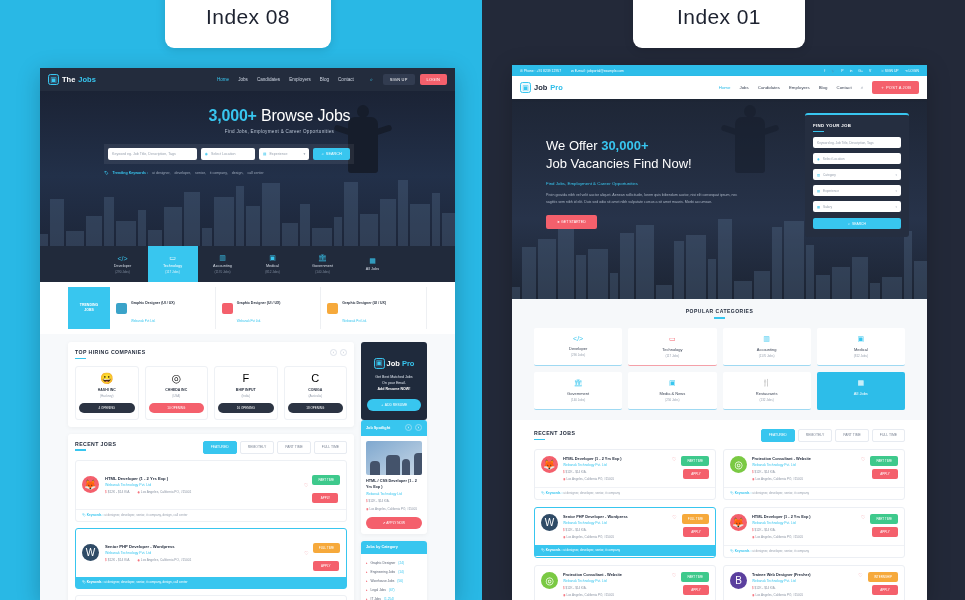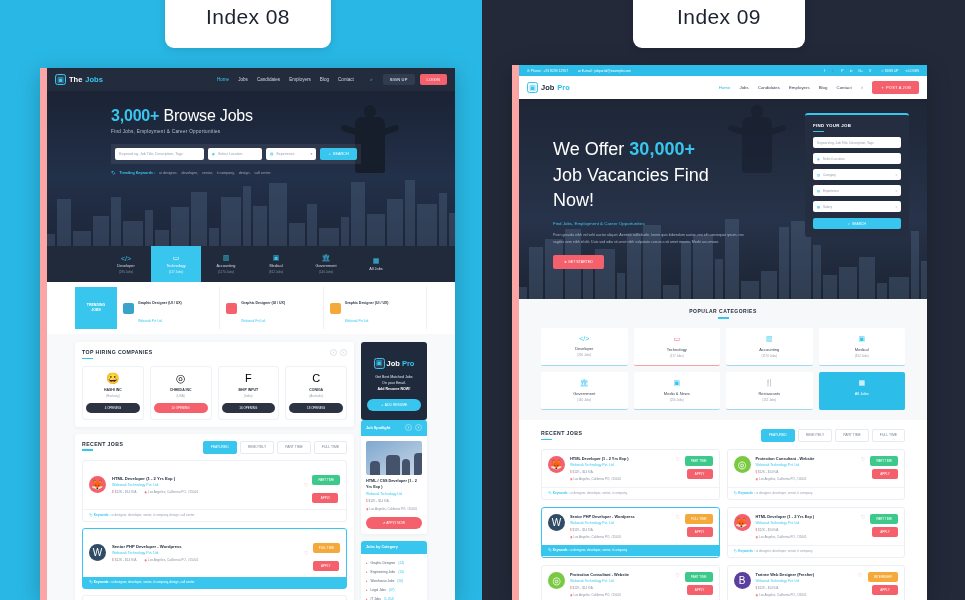--- a/index.html
+++ b/index.html
@@ -15,21 +15,21 @@
     position:absolute; top:-14px; background:#fff; border-radius:9px;
     display:flex; align-items:center; justify-content:center;
     box-shadow:0 2px 10px rgba(0,0,0,.13); z-index:40;
   }
   .label-card span { font-size:21px; color:#1d2230; letter-spacing:.4px; }
   #lbl1 { left:165px; width:166px; height:62px; }
   #lbl2 { left:633px; width:172px; height:62px; }
 
   
   .mock { position:absolute; overflow:hidden; background:#fca5a5;
-          box-shadow:0 5px 22px rgba(0,0,0,.22);padding-left:7px; }
+          box-shadow:0 5px 22px rgba(0,0,0,.22); }
   #mock1 { left:40px; top:68px; width:415px; height:532px; }
   #mock2 { left:512px; top:65px; width:415px; height:535px; }
 
   
   .s1-nav { height:23px; background:#232c3d; display:flex; align-items:center;
             padding:0 8px; position:relative; z-index:5; }
   .logo { display:flex; align-items:center; gap:3px; }
   .logo-mark { width:11px; height:11px; border-radius:2.5px; background:#2e3a4e;
                border:1px solid #38c6ef; display:flex; align-items:center;
                justify-content:center; color:#38c6ef; font-size:7px; }
@@ -51,21 +51,21 @@
   .city i { position:absolute; bottom:0; background:#5d7796; display:block; }
   .man { position:absolute; left:300px; top:14px; width:46px; height:96px; }
   .man .head { position:absolute; left:17px; top:0; width:12px; height:13px;
                border-radius:50%; background:#161d2b; }
   .man .body { position:absolute; left:8px; top:12px; width:30px; height:56px;
                background:#161d2b; border-radius:7px 7px 3px 3px; }
   .man .armL { position:absolute; left:-6px; top:22px; width:18px; height:6px;
                background:#161d2b; transform:rotate(18deg); border-radius:3px; }
   .man .armR { position:absolute; left:34px; top:22px; width:18px; height:6px;
                background:#161d2b; transform:rotate(-18deg); border-radius:3px; }
-  .hero-in { position:relative; z-index:3; padding:16px 0 0 64px; }
+  .hero-in { position:relative; z-index:3; padding:16px 0 0 64px;text-align:center; }
   .h1 { font-size:16px; color:#fff; letter-spacing:-.2px; }
   .h1 b { color:#38c6ef; font-weight:bold; }
   .h1 span { font-weight:300; }
   .hsub { font-size:4.6px; color:#b9c4d4; margin-top:4px; letter-spacing:.3px; }
   .searchbar { margin-top:10px; width:250px; background:rgba(255,255,255,.07);
                padding:4px; display:flex; gap:4px; }
   .sfield { height:12px; background:#fff; border-radius:2px; display:flex;
             align-items:center; padding:0 4px; gap:3px; font-size:3.6px;
             color:#9aa3b0; overflow:hidden; }
   .sf1 { width:92px; } .sf2 { width:56px; } .sf3 { width:52px; justify-content:space-between;}
@@ -176,21 +176,21 @@
             box-shadow:0 1px 3px rgba(0,0,0,.07); position:relative; z-index:6; }
   .s2-menu { display:flex; gap:9px; margin-left:auto; align-items:center; }
   .s2-menu a { color:#3c4556; font-size:4.4px; text-decoration:none; white-space:nowrap; }
   .s2-menu a.on { color:#2dbde9; }
   .logo2-t1 { color:#232c3d; font-size:7.5px; font-weight:bold; }
   .logo2-t2 { color:#2dbde9; font-size:7.5px; font-weight:bold; }
 
   .s2-hero { height:200px; position:relative; overflow:hidden;
              background:linear-gradient(180deg,#1e2636 0%,#27334a 60%,#1c2433 100%); }
   .s2-hero-in { position:relative; z-index:4; padding:38px 0 0 34px; width:230px; }
-  .h2a { font-size:18px; color:#fff; font-weight:300; line-height:1.42; }
+  .h2a { font-size:13px; color:#fff; font-weight:300; line-height:1.42; }
   .h2a b { color:#38c6ef; font-weight:bold; }
   .h2sub { font-size:4.4px; color:#38c6ef; margin-top:7px; }
   .h2p { font-size:3.6px; color:#aab4c4; line-height:1.95; margin-top:6px; }
   .h2btn { margin-top:9px; display:inline-block; background:#f4606c; color:#fff;
            font-size:3.6px; padding:5px 11px; border-radius:2px; }
   .findbox { position:absolute; right:18px; top:14px; width:104px; background:#252e40;
              border-radius:3px; padding:8px; border-top:2px solid #38c6ef; z-index:5; }
   .fb-h { font-size:4.4px; color:#fff; font-weight:bold; letter-spacing:.3px; }
   .fb-f { height:11px; background:#fff; border-radius:2px; margin-top:5px; display:flex;
           align-items:center; padding:0 4px; gap:3px; font-size:3.2px; color:#98a1ae; }
@@ -845,16 +845,16 @@
             </div>
           </div>
         </div>
     </div>
   </div>
 
   <div class="label-card" id="lbl1">
     <span>Index 08</span>
   </div>
   <div class="label-card" id="lbl2">
-    <span>Index 09</span>
+    <span>Index 01</span>
   </div>
 
 </div>
 
 </body></html>

